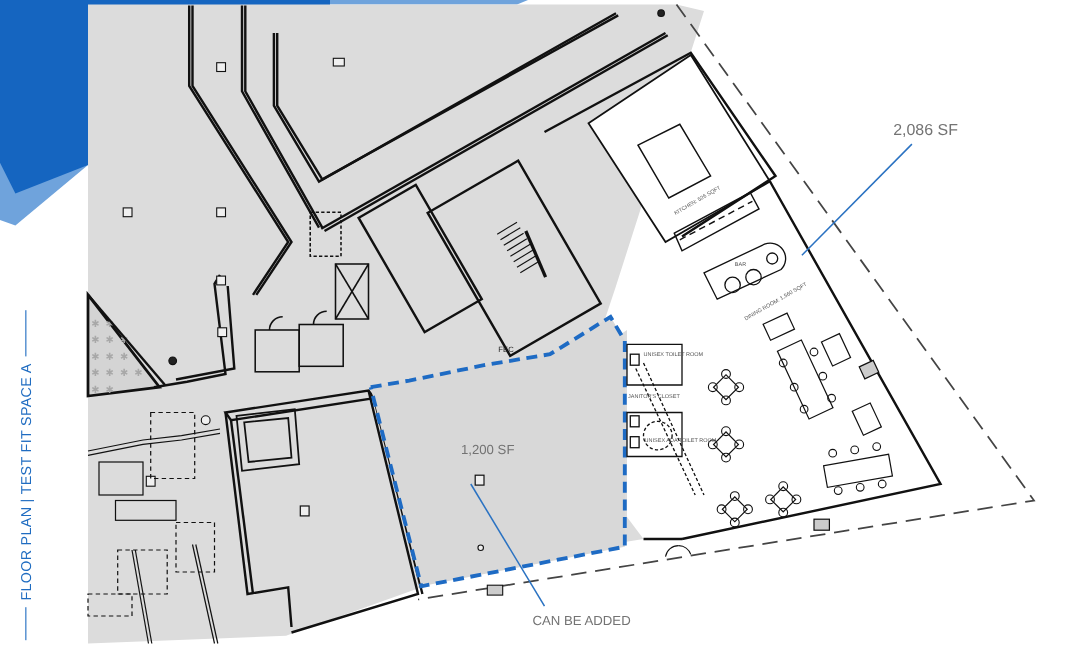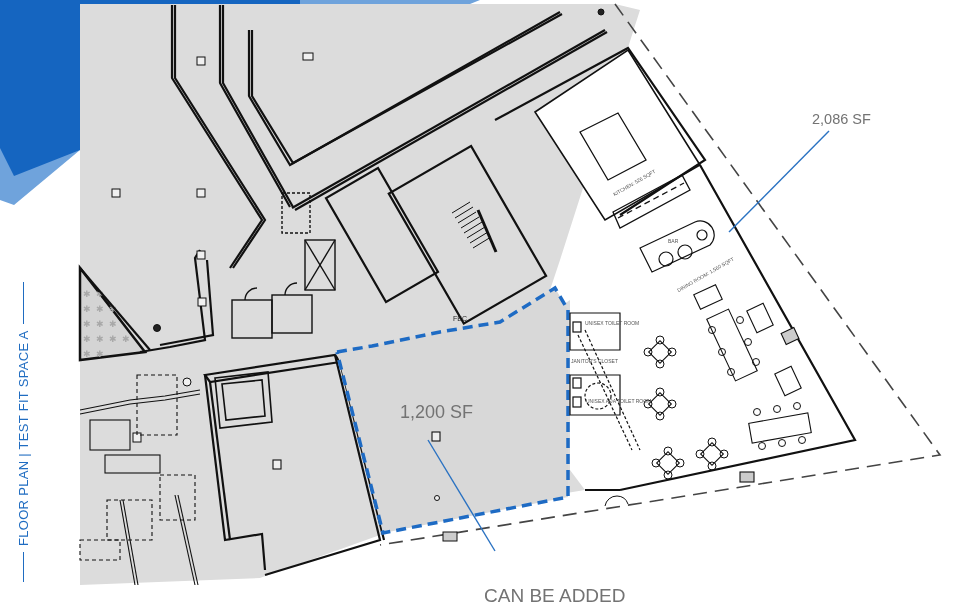--- a/index.html
+++ b/index.html
@@ -8,22 +8,22 @@
   .side-title {
     position: absolute; left: 16px; top: 582px; transform-origin: 0 0; transform: rotate(-90deg);
     color: #1f6cc1; font-size: 13px; letter-spacing: 0.3px; white-space: nowrap;
     display: flex; align-items: center; gap: 6px;
   }
   .side-title .rule { display: inline-block; height: 1.3px; background: #1f6cc1; }
   .side-title .rule.left { width: 30px; }
   .side-title .rule.right { width: 42px; }
   .callout { position: absolute; color: #737373; font-size: 14px; white-space: nowrap; }
   .callout-2086 { left: 812px; top: 111px; font-size: 14.5px; }
-  .callout-1200 { left: 400px; top: 402px; font-size: 18px; }
-  .callout-added { left: 484px; top: 557px; font-size: 19px; margin-top: 28px; }
+  .callout-1200 { left: 419px; top: 402px; font-size: 12px; }
+  .callout-added { left: 484px; top: 557px; font-size: 12px; }
   .tiny { position: absolute; font-size: 5px; color: #555; white-space: nowrap; transform-origin: 0 0; }
   .fec { position: absolute; left: 453px; top: 315px; font-size: 7px; color: #222; }
 </style>
 </head>
 <body>
 
 <div id="stage">
 
   <svg width="978" height="606" viewBox="0 0 978 606" xmlns="http://www.w3.org/2000/svg">
 

